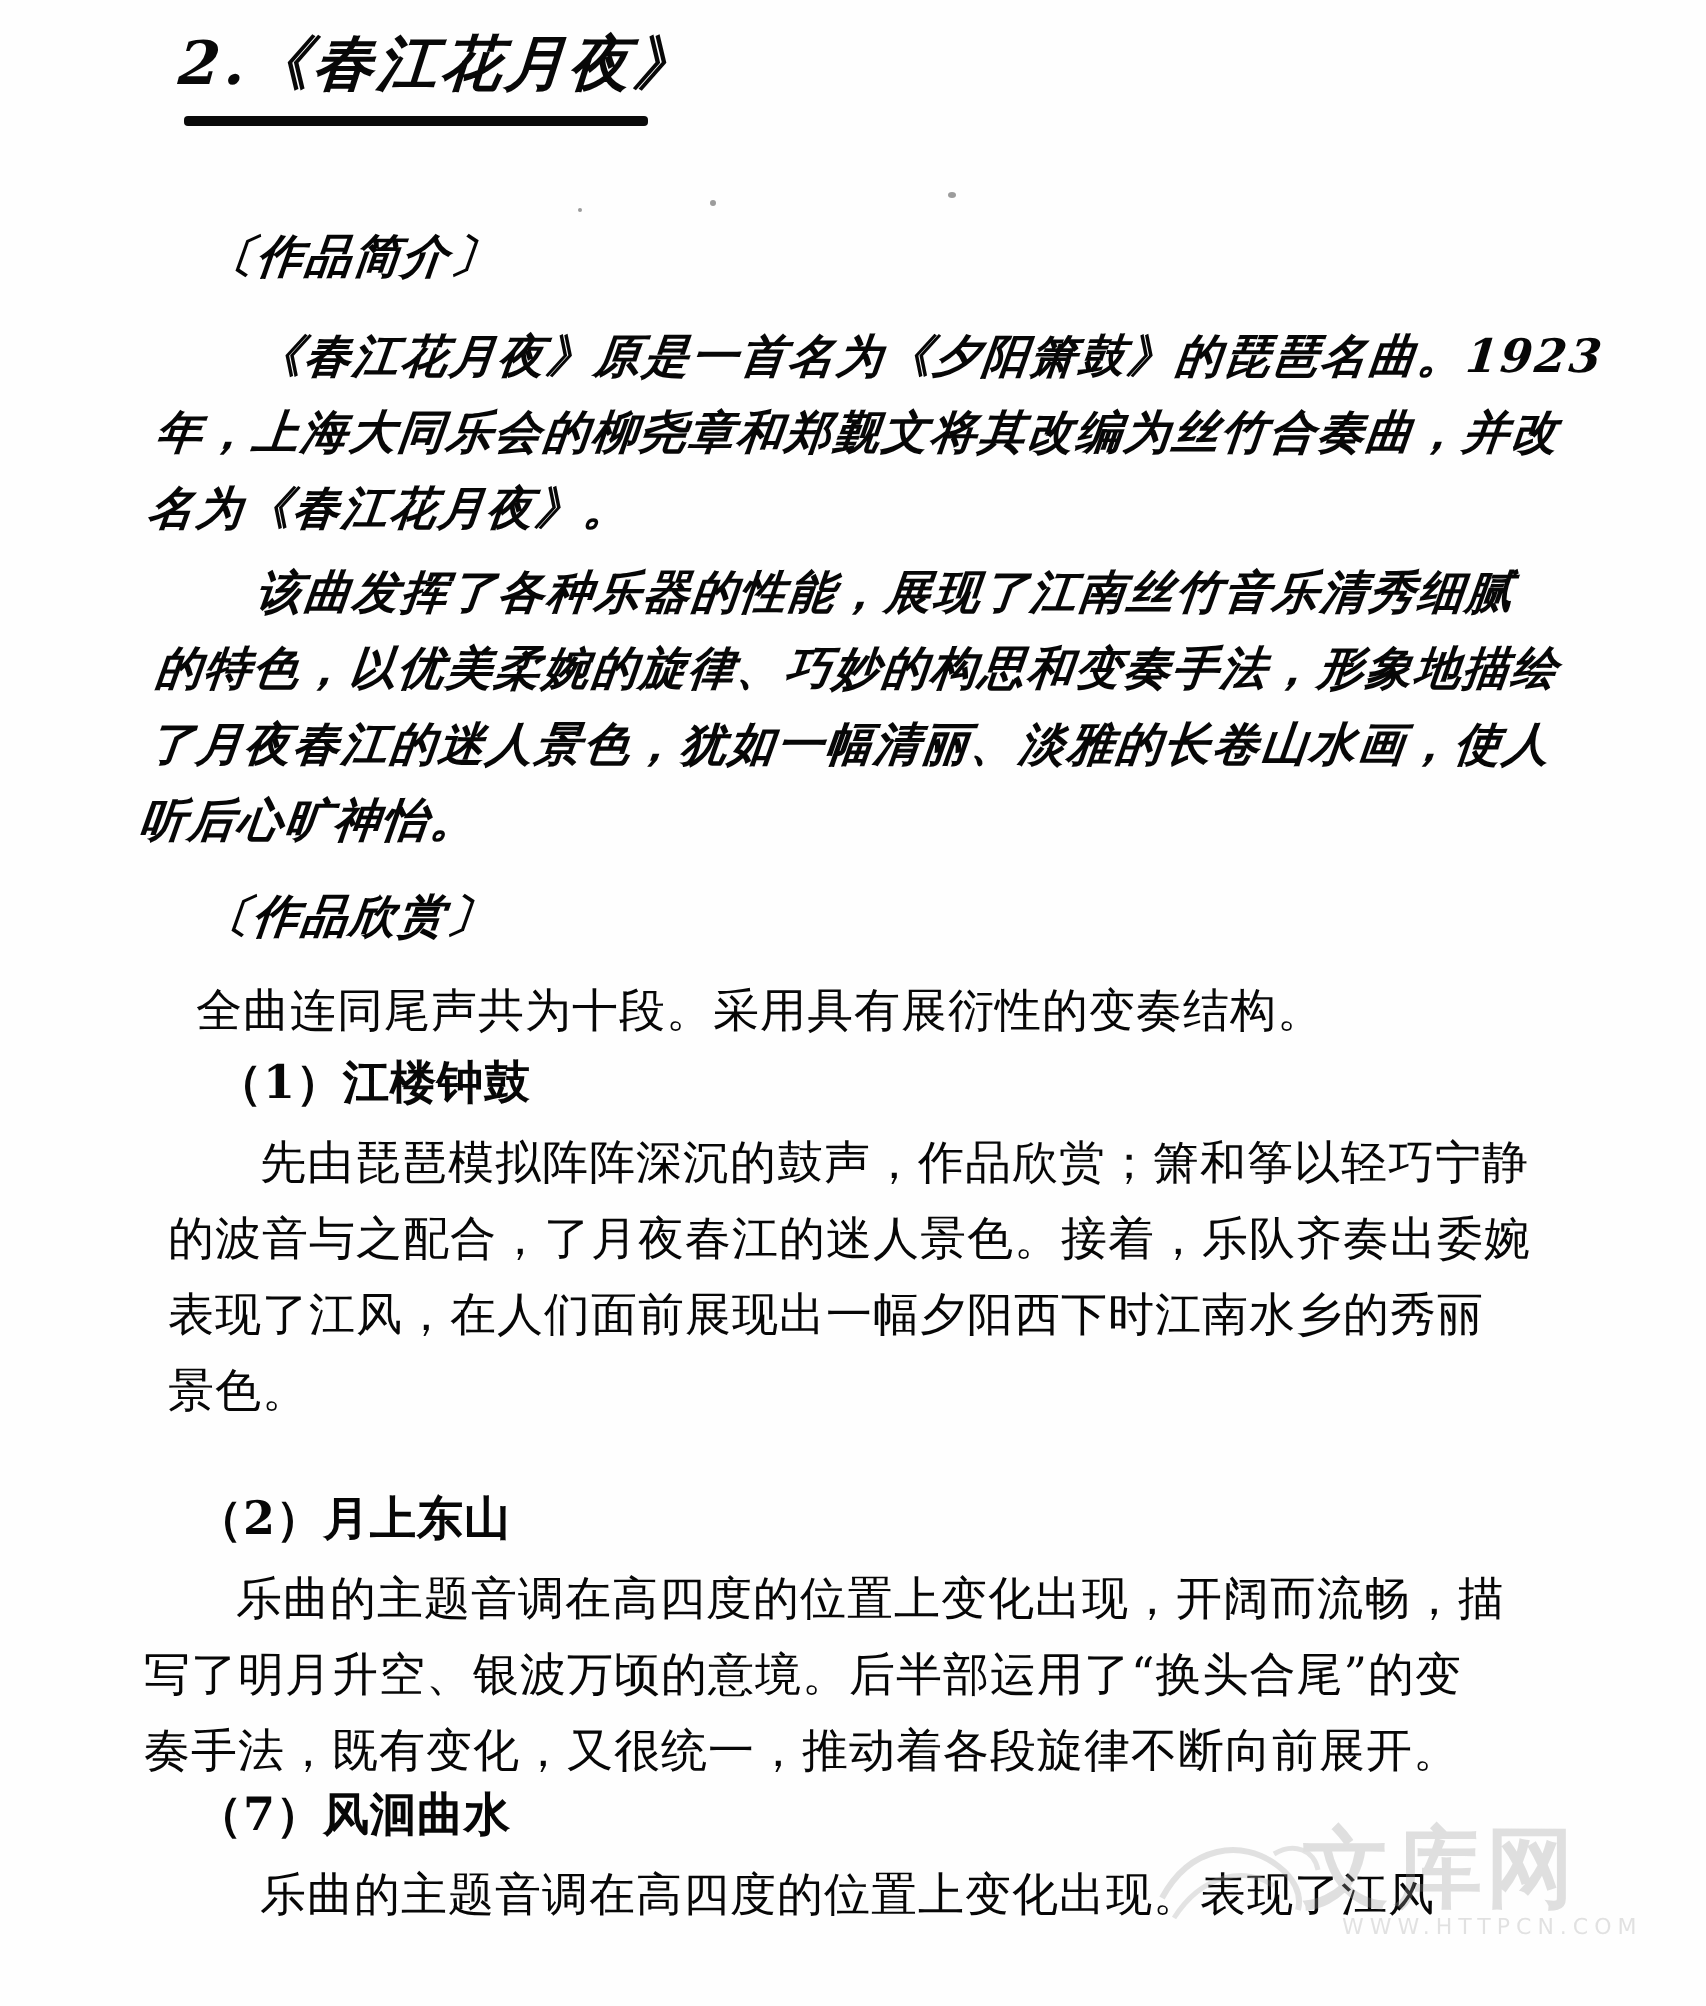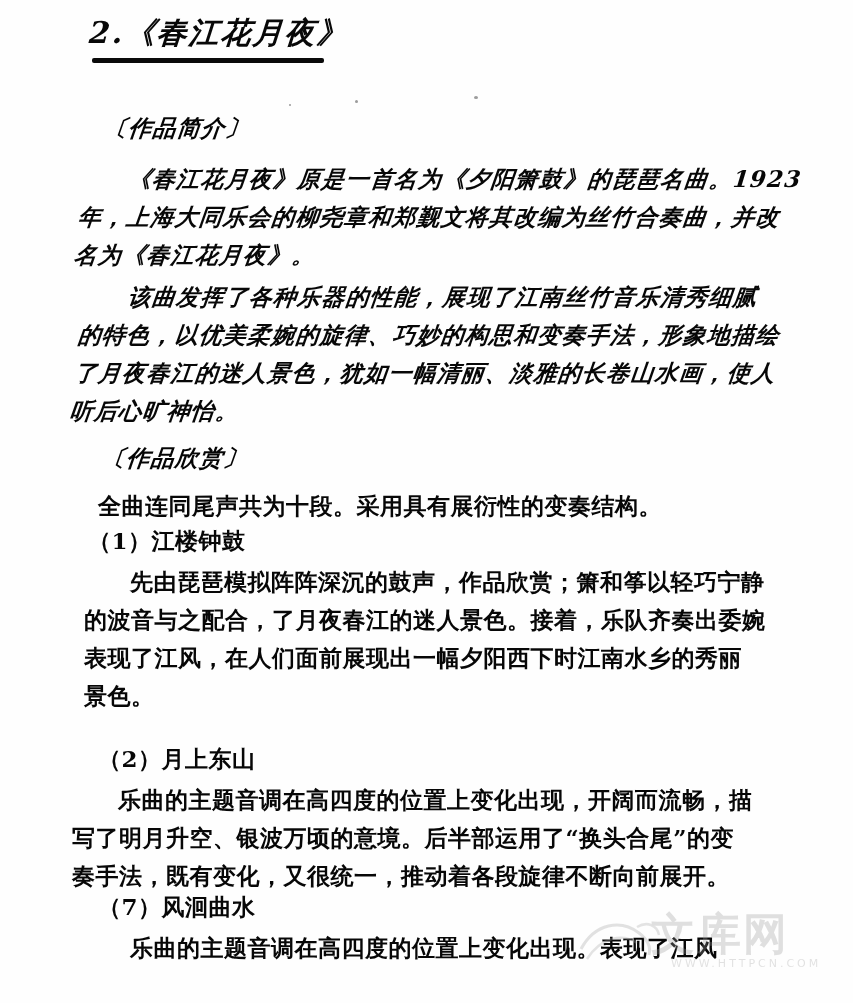--- a/index.html
+++ b/index.html
@@ -75,21 +75,21 @@
     font-weight: 700;
     font-style: italic;
     transform: skewX(-6deg);
     transform-origin: left top;
     letter-spacing: 1.2px;
   }
 
   
   .printed {
     font-family: "DejaVu Serif", "Liberation Serif", serif;
-    font-weight: 700;
+    font-weight: 400;
     letter-spacing: 0.5px;
   }
 
   .line {
     white-space: nowrap;
     height: 38px;
     display: block;
   }
   .indent {
     padding-left: 46px;
@@ -98,21 +98,21 @@
   
   .blk { position: absolute; }
 
   #intro-head   { left: 106px; top: 113px; }
   #intro-body   { left: 84px;  top: 160px; width: 740px; }
   #intro-body2  { left: 84px;  top: 278px; width: 740px; }
 
   #appr-head    { left: 104px; top: 443px; }
   #appr-intro   { left: 98px;  top: 487px; width: 740px; }
 
-  #sec1-head    { left: 88px;  top: 526px; }
+  #sec1-head    { left: 108px;  top: 526px; }
   #sec1-body    { left: 84px;  top: 563px; width: 745px; }
 
   #sec2-head    { left: 98px;  top: 744px; }
   #sec2-body    { left: 72px;  top: 781px; width: 745px; }
 
   #sec3-head    { left: 98px;  top: 892px; }
   #sec3-body    { left: 84px;  top: 929px; width: 745px; }
 
   
   .sub-head {

